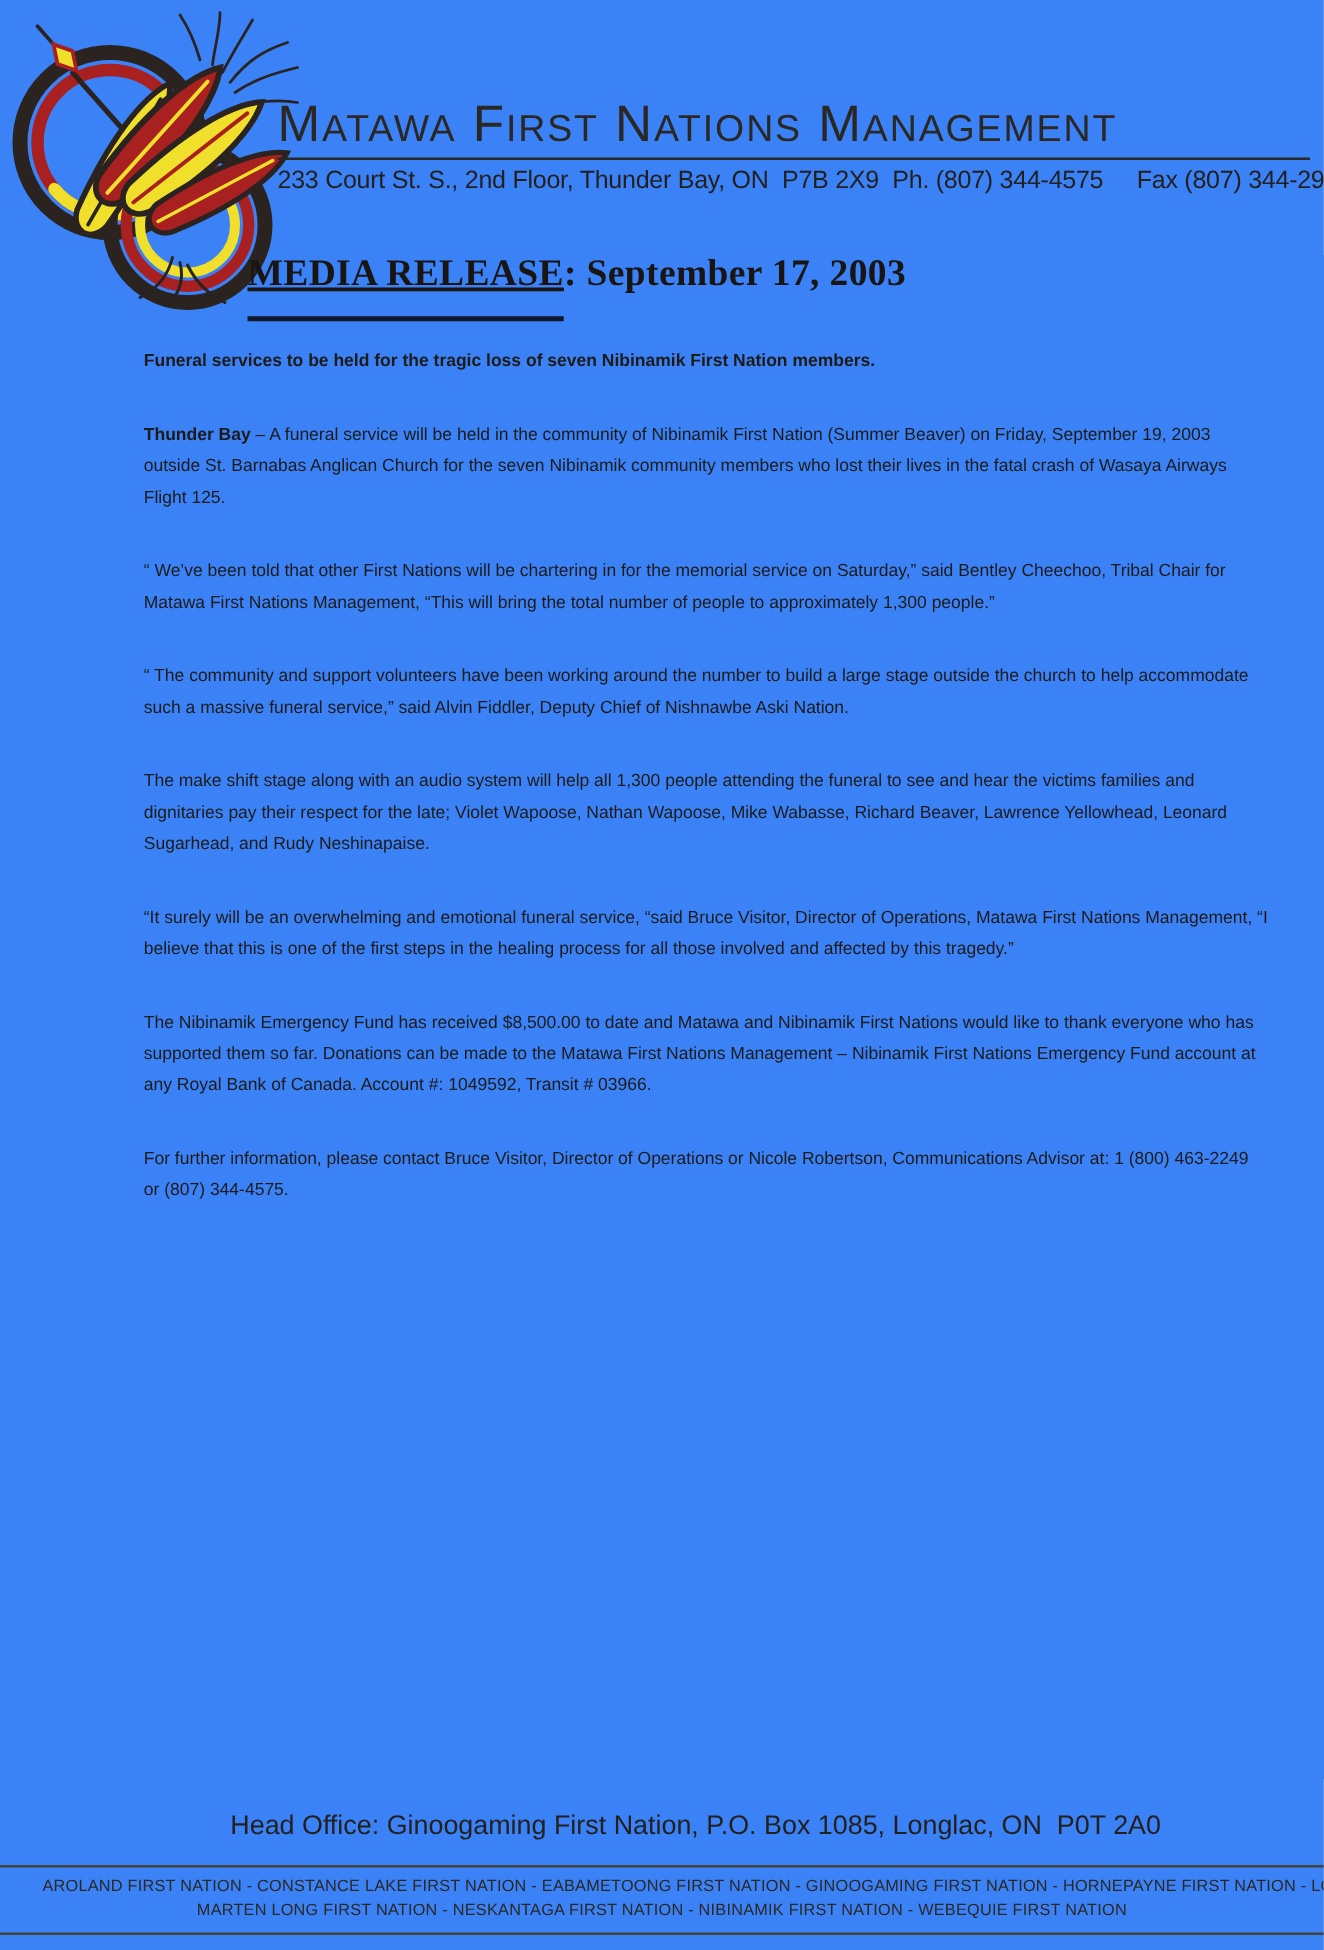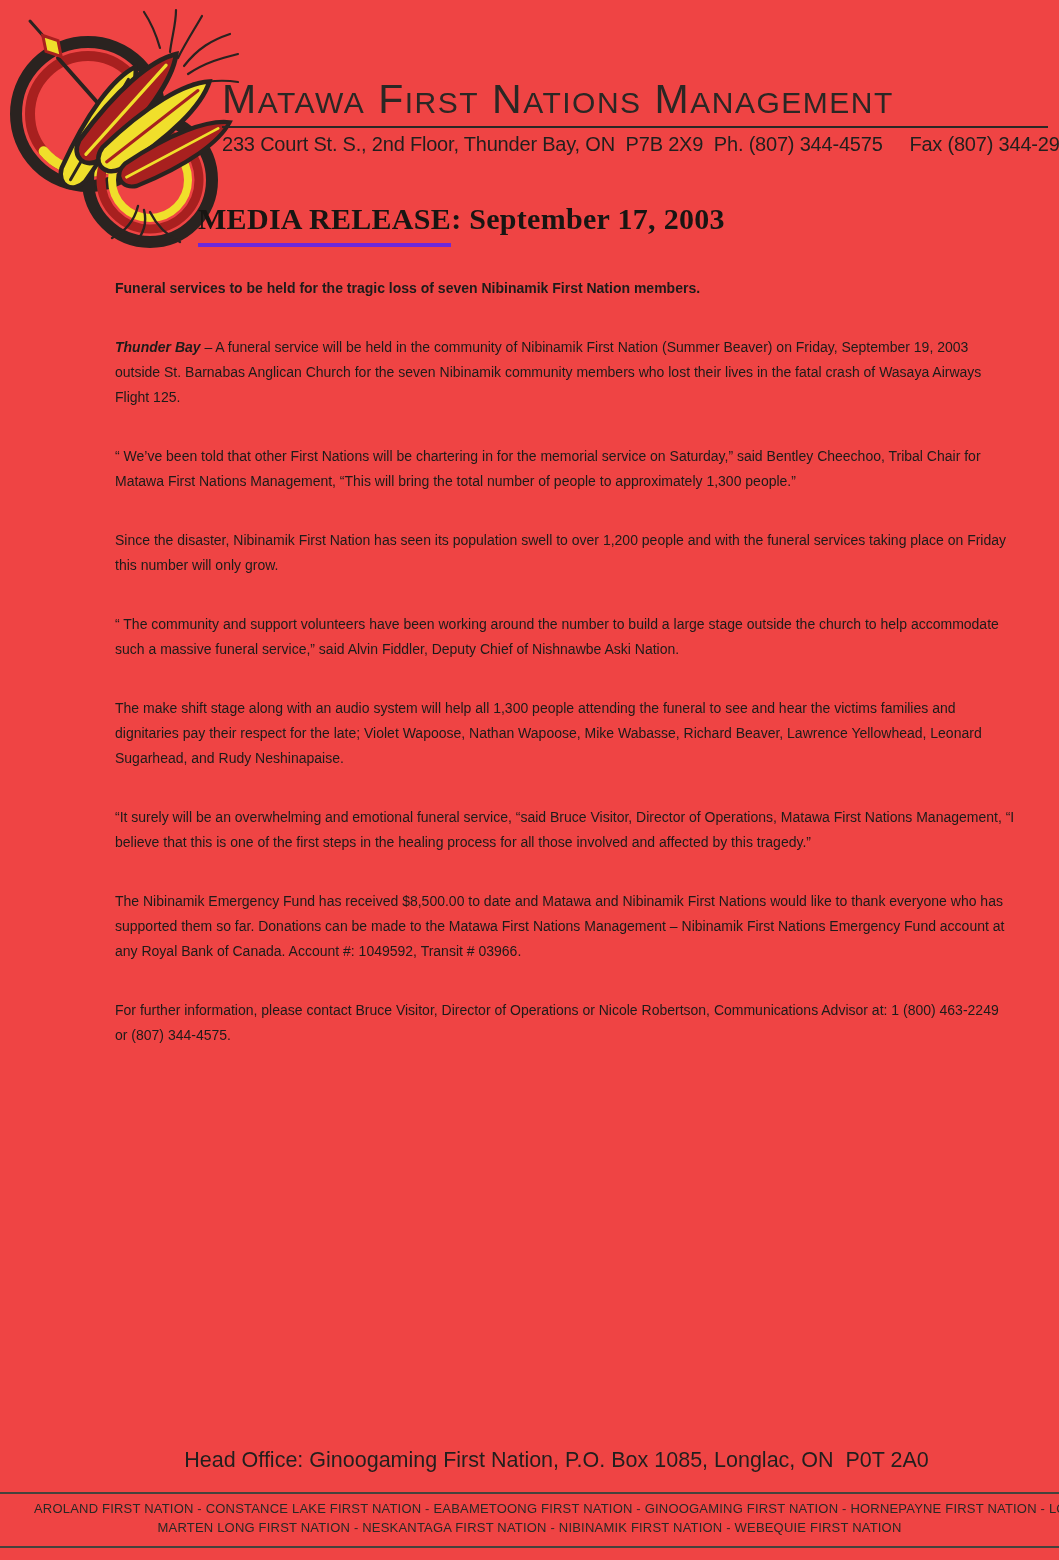--- a/index.html
+++ b/index.html
@@ -1,45 +1,45 @@
 <!DOCTYPE html>
 <html><head>
 <meta charset="utf-8">
 <style>
   html,body{margin:0;padding:0;}
   .page{
     position:relative;
     width:1059px;height:1560px;
-    background:#ef4444;
+    background:#3b82f6;
     overflow:hidden;
     font-family:"Liberation Sans", sans-serif;
     color:#1c1a18;
   }
   
   .logo{position:absolute;left:2px;top:4px;width:240px;height:246px;}
   
   .org-head{position:absolute;left:222px;top:76px;width:826px;}
   .org-title{white-space:nowrap;letter-spacing:1.5px;color:#2b2724;}
   .org-title .word{margin-right:13px;}
   .org-title .big{font-size:41px;}
   .org-title .small{font-size:30px;}
   .org-rule{border-top:2px solid #2b2724;margin-top:3px;width:826px;}
   .org-address{font-size:20px;margin-top:5px;letter-spacing:-0.2px;white-space:pre;color:#221f1d;}
   
   .release{
     position:absolute;left:198px;top:202px;
     font-family:"Liberation Serif", serif;font-weight:bold;font-size:30px;
     color:#181512;letter-spacing:0.3px;
   }
-  .release-label{border-bottom:4px solid #6d28d9;padding-bottom:8px;}
+  .release-label{border-bottom:4px solid #0f172a;padding-bottom:18px;text-decoration:underline;}
   
   .body{position:absolute;left:115px;top:276px;width:900px;font-size:14px;line-height:25px;color:#1d1b19;}
   .headline{font-weight:bold;margin:0 0 34px 0;}
   .para{margin:0 0 34px 0;}
-  .para .lead{font-weight:bold;font-style:italic;}
+  .para .lead{font-weight:bold;}
   
   .head-office{position:absolute;left:0;top:1448px;width:100%;text-align:center;font-size:21.5px;white-space:pre;color:#221f1d;padding-left:27px;}
   .band{
     position:absolute;left:0;top:1492px;width:1059px;height:52px;
     border-top:2px solid #46423c;border-bottom:2px solid #46423c;
     font-size:13px;letter-spacing:0.2px;color:#2b2824;box-sizing:content-box;
   }
   .band-l1{white-space:nowrap;overflow:hidden;padding-left:34px;margin-top:7px;}
   .band-l2{text-align:center;margin-top:4px;}
 </style>
@@ -106,21 +106,20 @@
   </div>
 
   <div class="release">
     <span class="release-label">MEDIA RELEASE</span><span class="release-rest">: September 17, 2003</span>
   </div>
 
   <div class="body">
     <p class="headline">Funeral services to be held for the tragic loss of seven Nibinamik First Nation members.</p>
   <p class="para"><span class="lead">Thunder Bay</span> – A funeral service will be held in the community of Nibinamik First Nation (Summer Beaver) on Friday, September 19, 2003 outside St. Barnabas Anglican Church for the seven Nibinamik community members who lost their lives in the fatal crash of Wasaya Airways Flight 125.</p>
       <p class="para">“ We’ve been told that other First Nations will be chartering in for the memorial service on Saturday,” said Bentley Cheechoo, Tribal Chair for Matawa First Nations Management, “This will bring the total number of people to approximately 1,300 people.”</p>
-      <p class="para">Since the disaster, Nibinamik First Nation has seen its population swell to over 1,200 people and with the funeral services taking place on Friday this number will only grow.</p>
       <p class="para">“ The community and support volunteers have been working around the number to build a large stage outside the church to help accommodate such a massive funeral service,” said Alvin Fiddler, Deputy Chief of Nishnawbe Aski Nation.</p>
       <p class="para">The make shift stage along with an audio system will help all 1,300 people attending the funeral to see and hear the victims families and dignitaries pay their respect for the late; Violet Wapoose, Nathan Wapoose, Mike Wabasse, Richard Beaver, Lawrence Yellowhead, Leonard Sugarhead, and Rudy Neshinapaise.</p>
       <p class="para">“It surely will be an overwhelming and emotional funeral service, “said Bruce Visitor, Director of Operations, Matawa First Nations Management, “I believe that this is one of the first steps in the healing process for all those involved and affected by this tragedy.”</p>
       <p class="para">The Nibinamik Emergency Fund has received $8,500.00 to date and Matawa and Nibinamik First Nations would like to thank everyone who has supported them so far. Donations can be made to the Matawa First Nations Management – Nibinamik First Nations Emergency Fund account at any Royal Bank of Canada. Account #: 1049592, Transit # 03966.</p>
       <p class="para">For further information, please contact Bruce Visitor, Director of Operations or Nicole Robertson, Communications Advisor at: 1 (800) 463-2249 or (807) 344-4575.</p>
     </div>
 
   <div class="head-office">Head Office: Ginoogaming First Nation, P.O. Box 1085, Longlac, ON  P0T 2A0</div>
 
   <div class="band">

